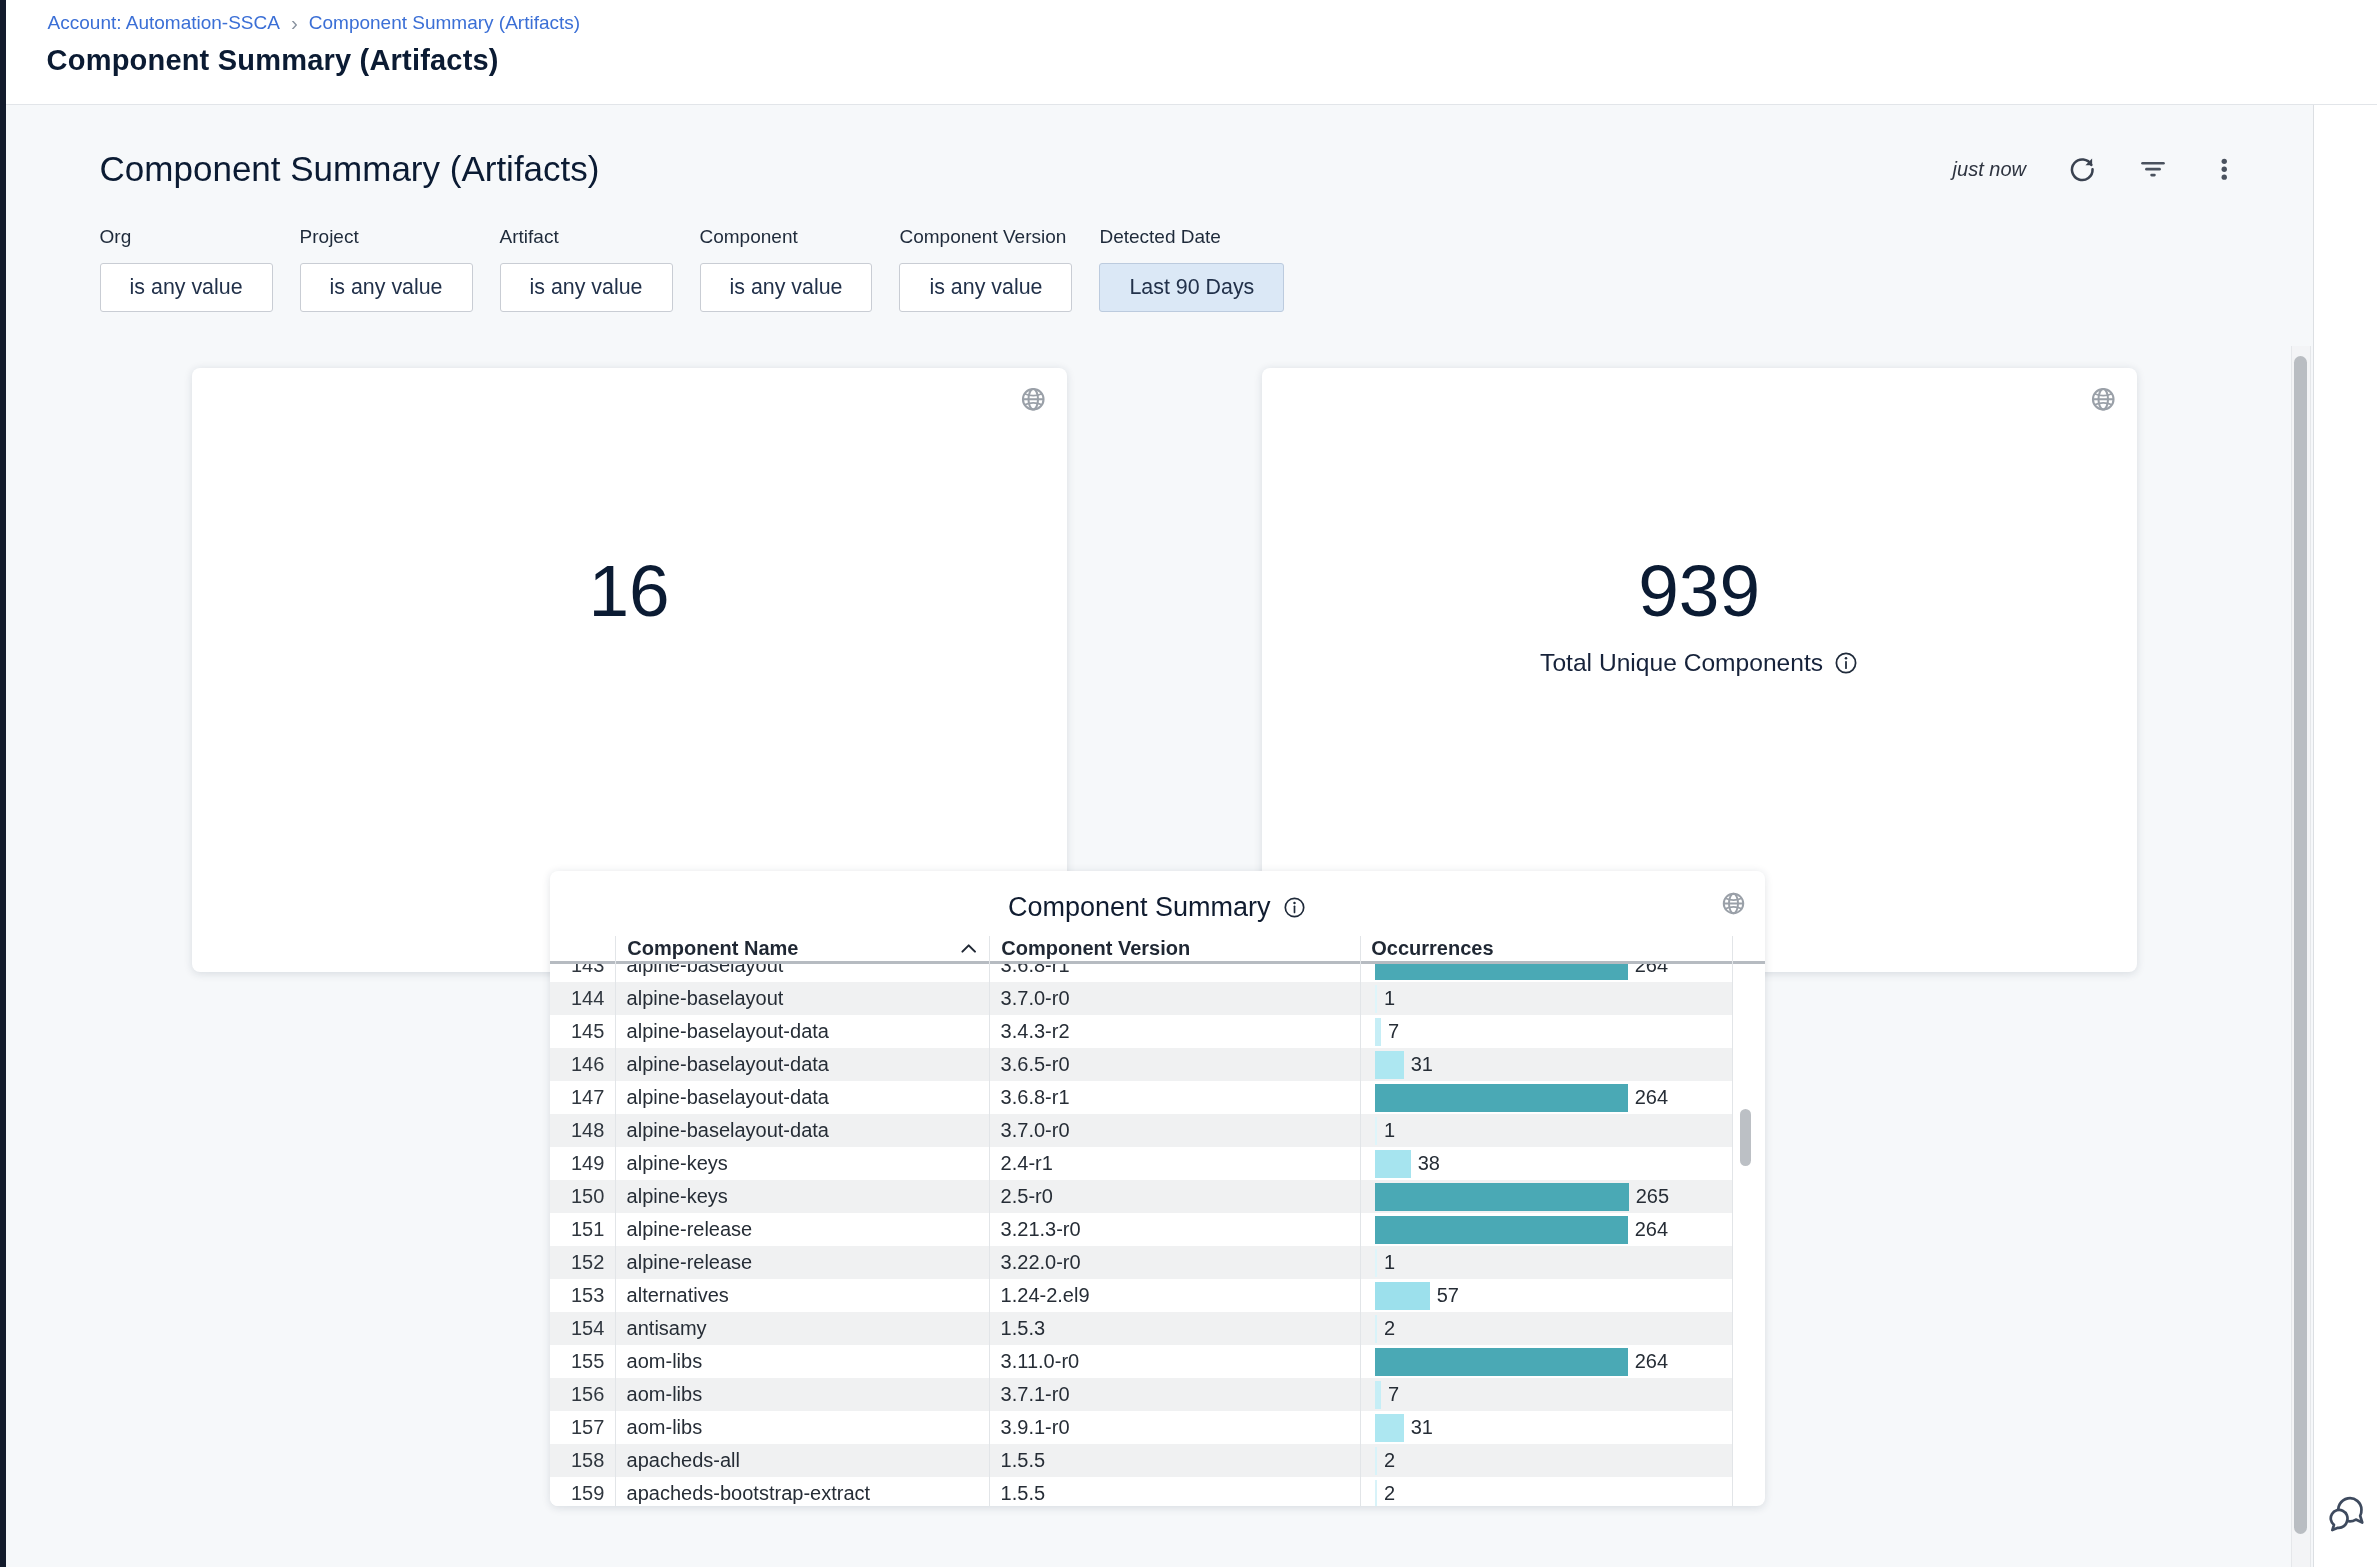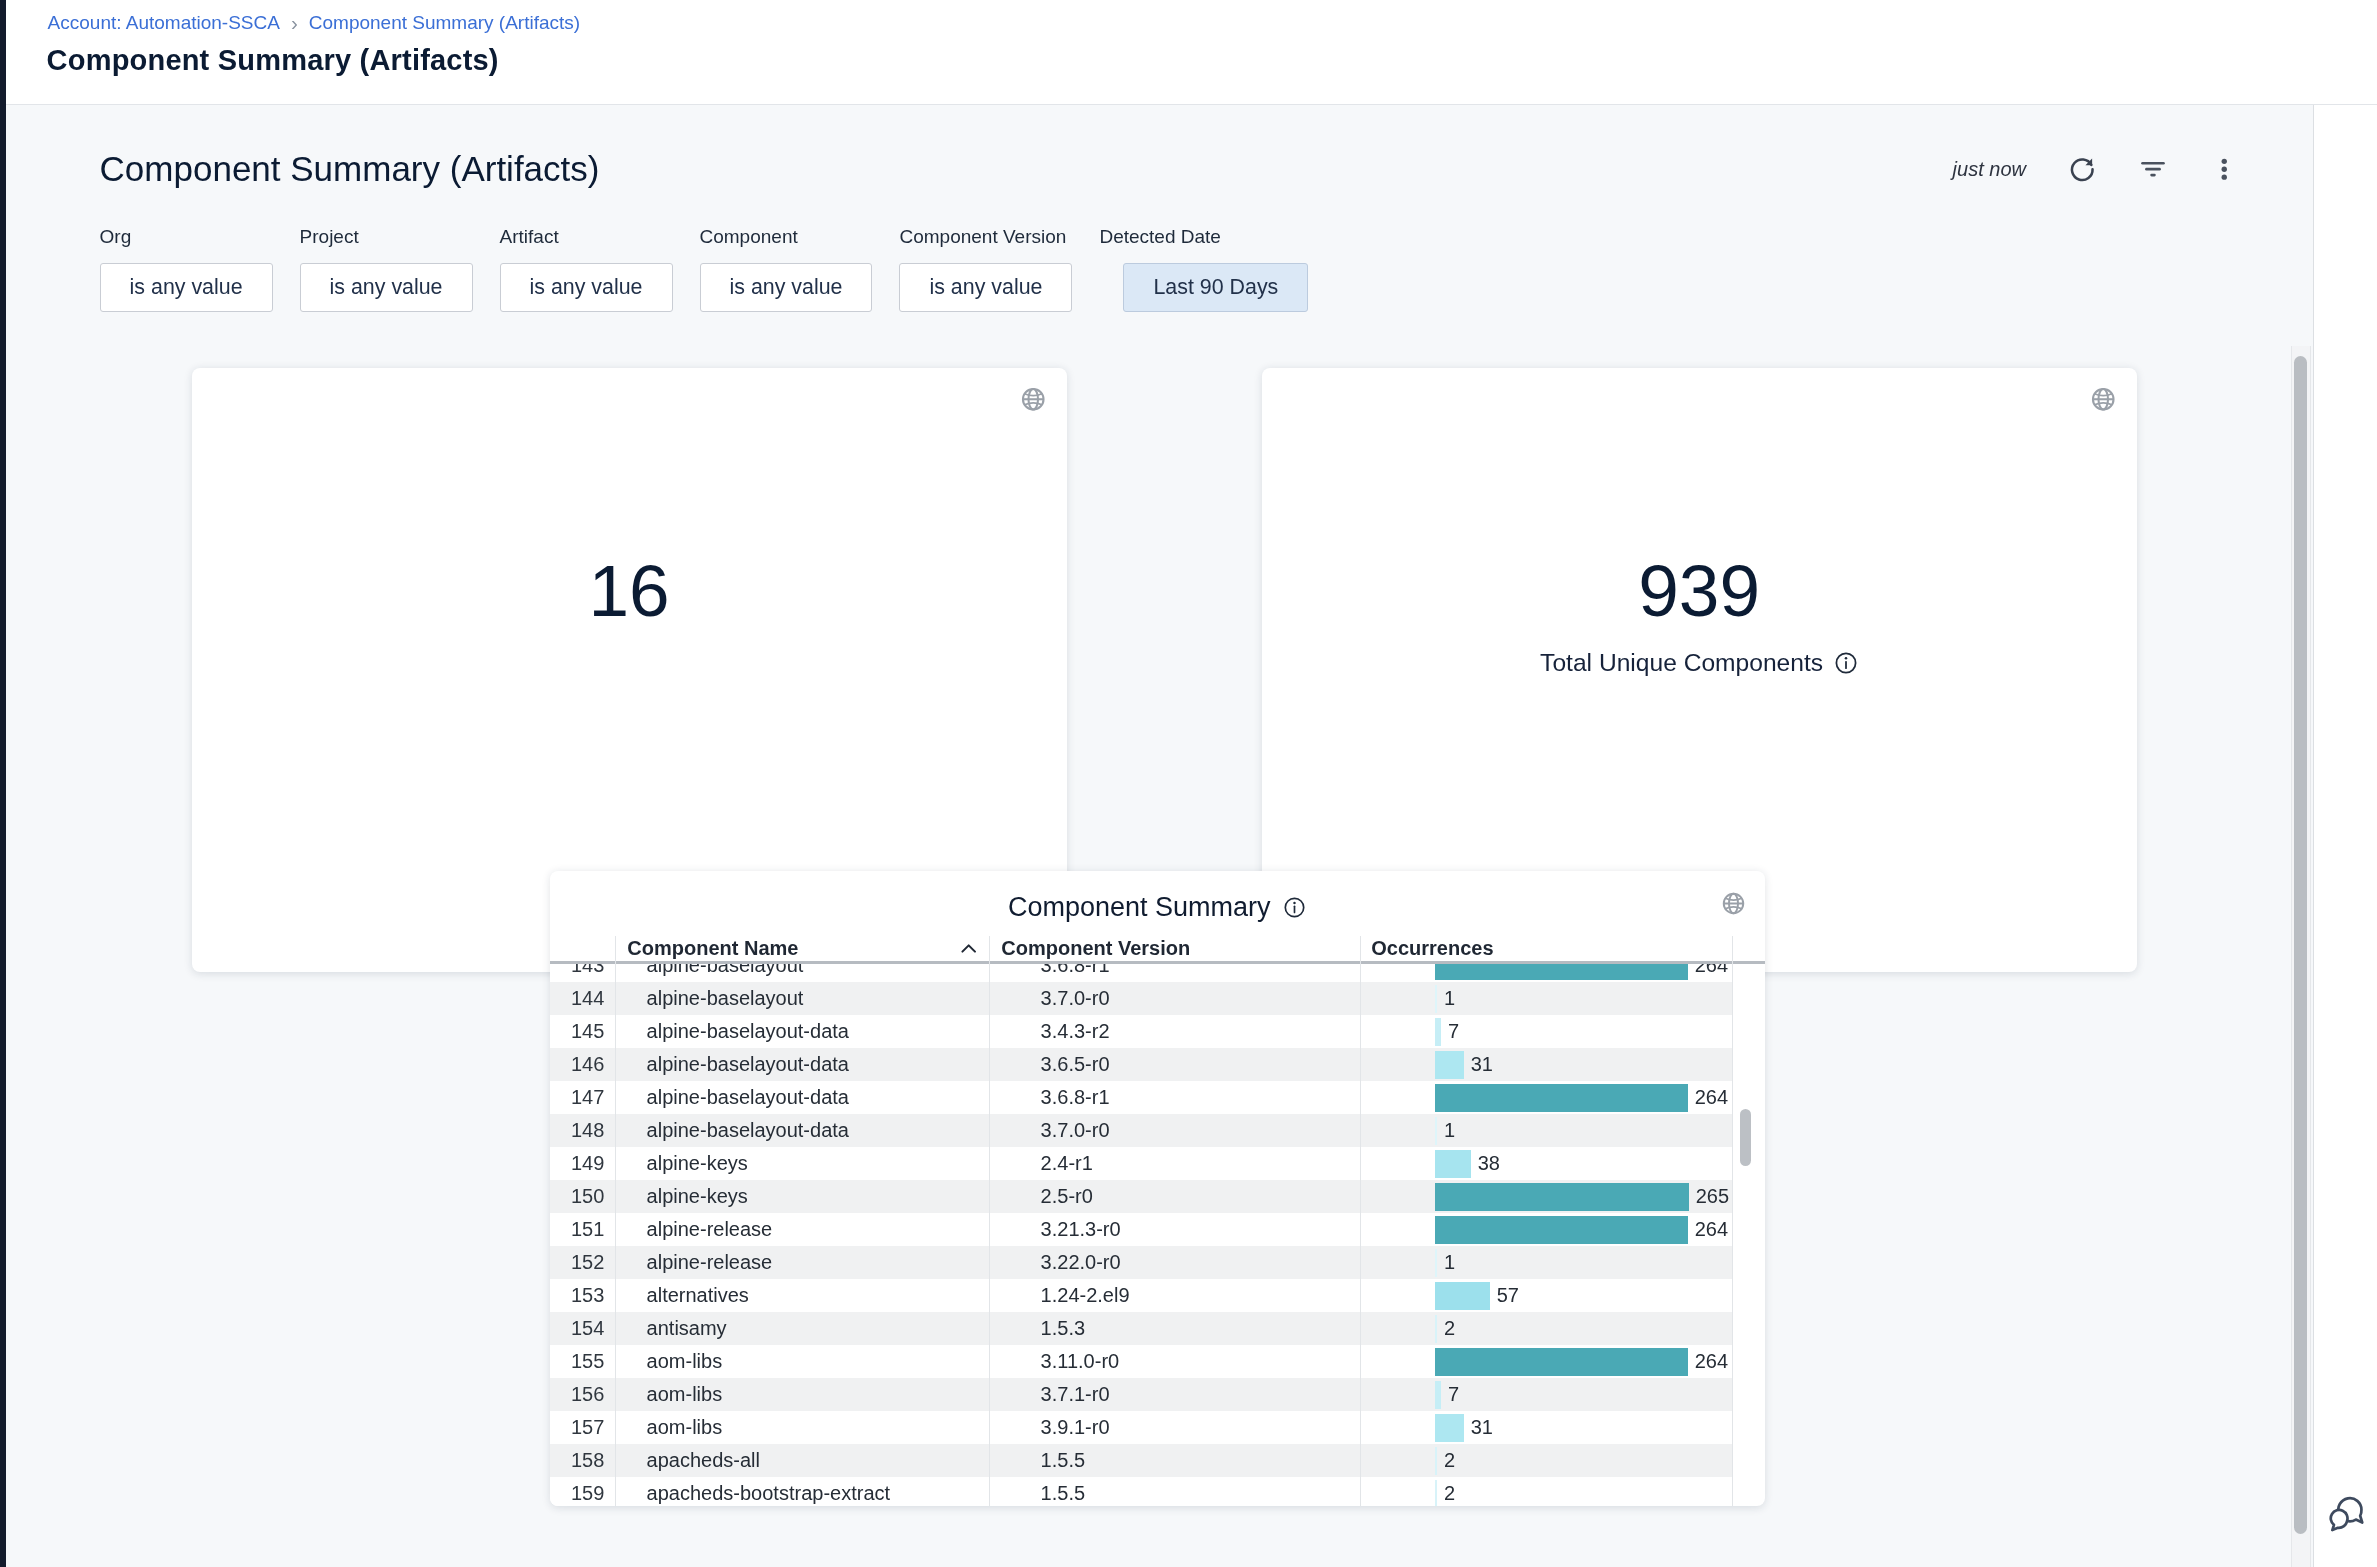--- a/index.html
+++ b/index.html
@@ -24,21 +24,21 @@
   .refresh-cluster { position:absolute; top:49px; left:1947px; display:flex; align-items:center; gap:41px; color:#3A4250; }
   .refreshed { font-size:20px; color:#2E3razor440; color:#2E3440;font-style:italic; }
   .icon-btn { width:30px; height:30px; display:flex; align-items:center; justify-content:center; cursor:pointer; }
 
   
   .filters { position:absolute; left:94px; top:121px; display:flex; gap:27px; }
   .filter-group { display:flex; flex-direction:column; }
   .filter-label { font-size:19px; color:#1E2A3A; margin-bottom:15px; }
   .filter-btn { height:49px; padding:0 29px; font-size:21.4px; color:#22314A; background:#ffffff;
     border:0.8px solid #C9CDD4; border-radius:3px; display:flex; align-items:center; justify-content:center; cursor:pointer; }
-  .filter-btn.hl { background:#DBE8F6; border-color:#BCCBDE;margin-left:24px; }
+  .filter-btn.hl { background:#DBE8F6; border-color:#BCCBDE; }
 
   
   .tile { position:absolute; top:263px; width:875px; height:604px; background:#ffffff; border-radius:8px;
     box-shadow:0 1.6px 8px rgba(25,39,58,.13); }
   .tile.t0 { left:186px; } .tile.t1 { left:1256px; }
   .tile-globe { position:absolute; top:17.4px; right:19px; }
   .tile-value { position:absolute; left:0; right:0; top:278px; text-align:center; font-size:73px; font-weight:500; color:#0B1B33;
     transform:translateY(-50%); top:222px; }
   .tile-label { position:absolute; left:0; right:0; top:281px; text-align:center; font-size:24.6px; color:#16223A;
     display:flex; align-items:center; justify-content:center; gap:11px; }
@@ -53,21 +53,21 @@
   .thead { position:absolute; left:0; top:65px; width:1182px; height:24.6px; display:grid;
     grid-template-columns:65px 374px 370px 373px; align-items:center; font-size:20px; font-weight:700; color:#1F2733; }
   .th { padding-left:12.7px; display:flex; align-items:center; }
   .th.name { justify-content:space-between; padding-right:11px; }
   .thick-line { position:absolute; left:0; right:0; top:90px; height:3.2px; background:#B6BBC1; }
 
   .v-div { position:absolute; top:65px; bottom:0; width:0.8px; background:#E2E5E8; }
 
   .rows-viewport { position:absolute; left:0; top:93px; width:1182px; height:542px; overflow:hidden; }
   .trow { display:grid; grid-template-columns:65px 374px 370px 373px; height:33px; align-items:center;
-    font-size:20px; color:#262D36; background:#ffffff; cursor:pointer;gap:20px; }
+    font-size:20px; color:#262D36; background:#ffffff; cursor:pointer; }
   .trow.alt { background:#F0F1F2; }
   .trow.partial { margin-top:-14.7px; }
   .cell-num { text-align:right; padding-right:10.3px; color:#30373F; }
   .cell-name,.cell-ver { padding-left:12px; white-space:nowrap; overflow:hidden; }
   .cell-occ { display:flex; align-items:center; height:100%; padding-left:16px; }
   .bar { height:28.5px; flex:0 0 auto; }
   .bar-val { margin-left:7.1px; font-size:20px; color:#262D36; }
 
   .table-scroll-thumb { position:absolute; right:13.5px; top:238px; width:11px; height:57px; border-radius:5.6px; background:#BCC0C5; cursor:pointer; }
 

